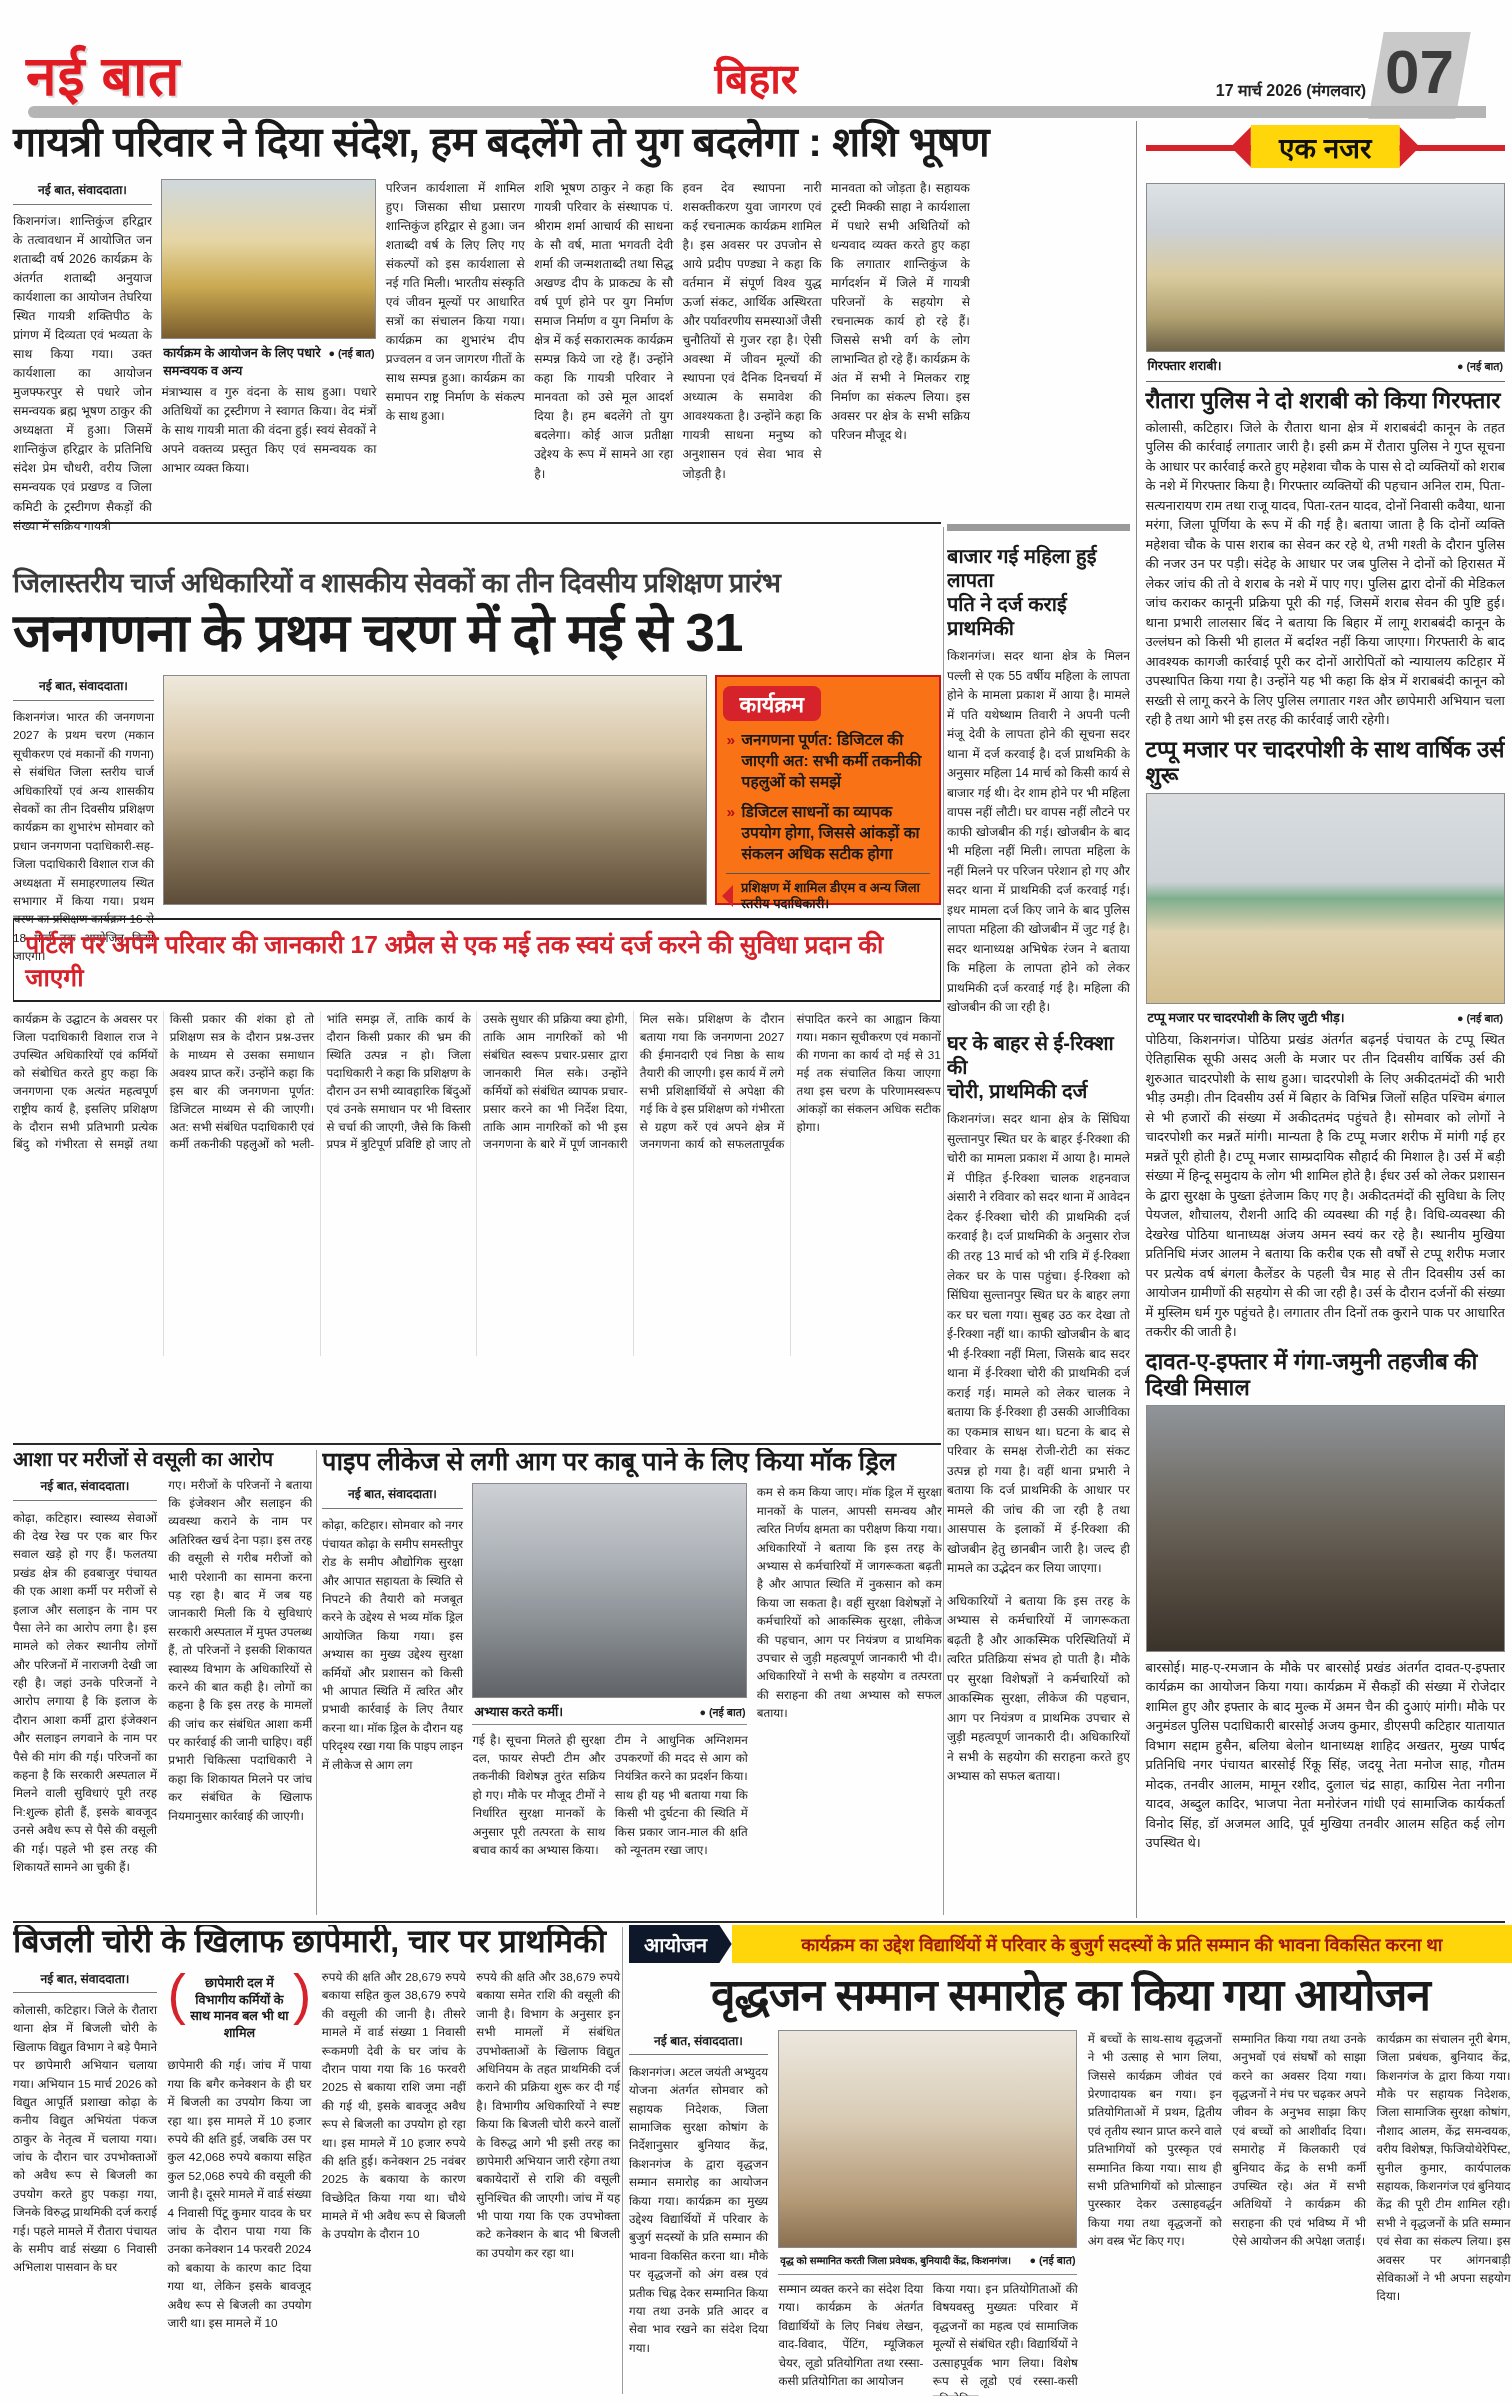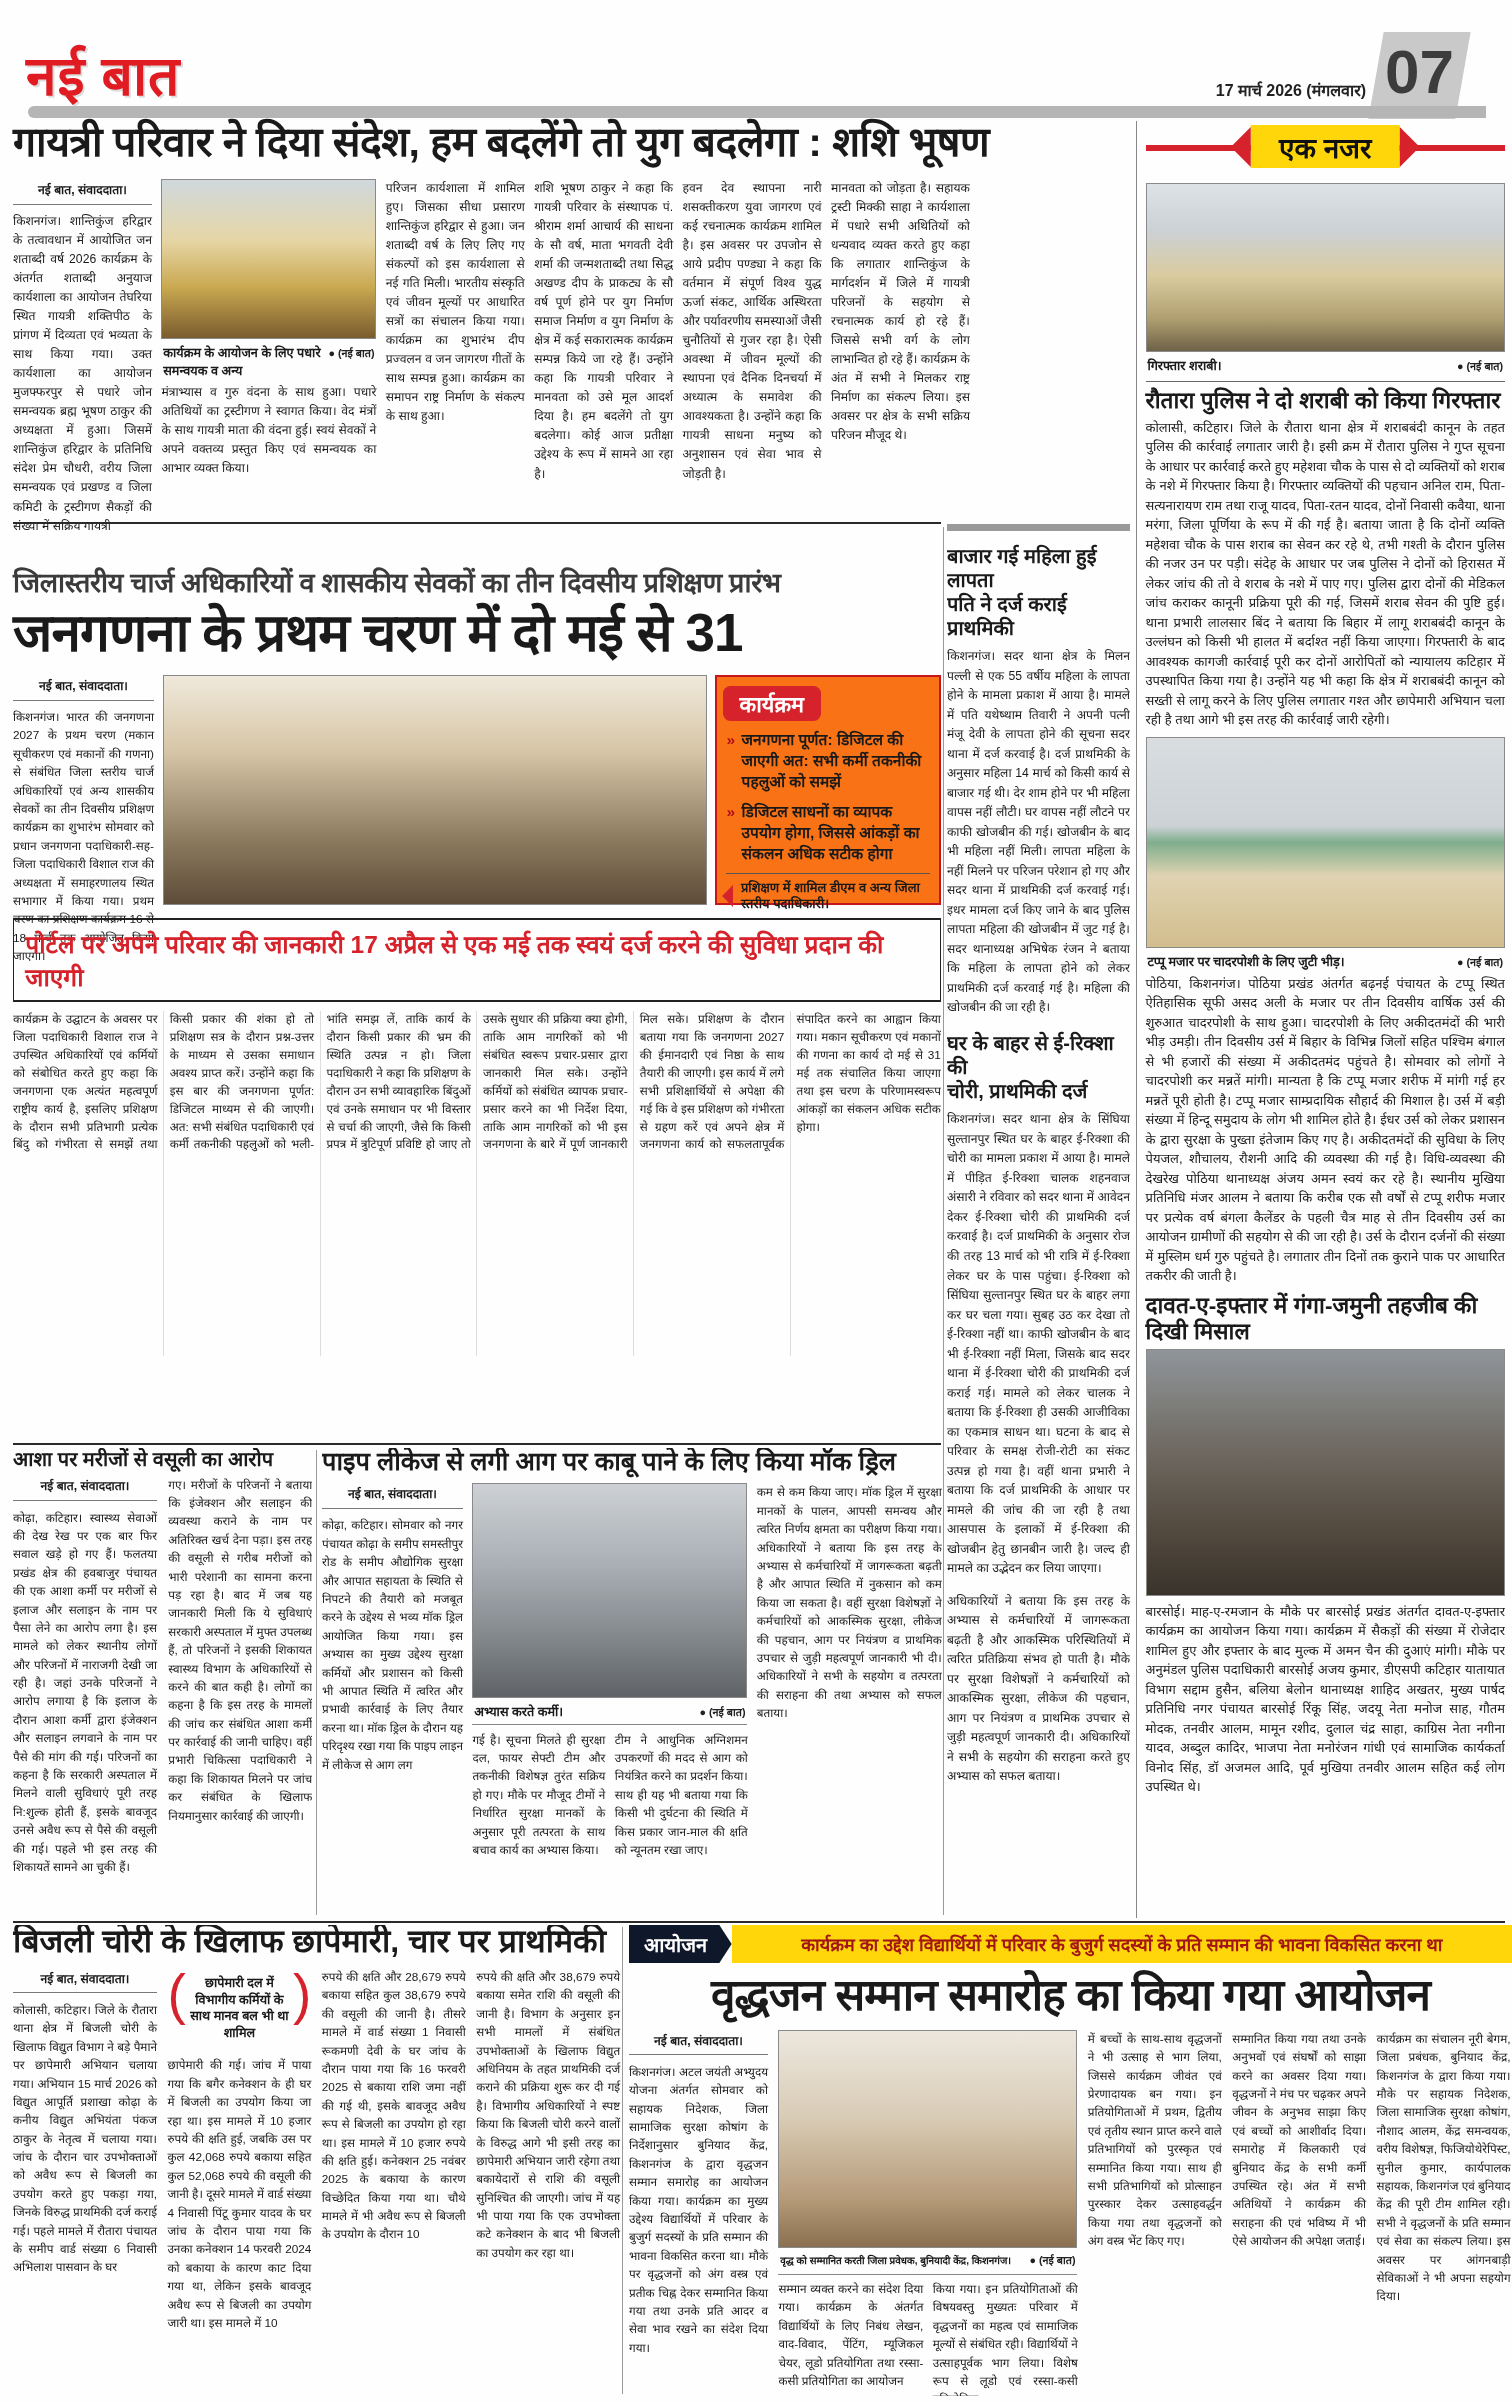--- a/index.html
+++ b/index.html
@@ -111,20 +111,21 @@
   .p-elder { height:218px; background:linear-gradient(180deg,#ece7de 0%,#d9ccb6 40%,#b59a78 78%,#8a6f50 100%); }
   .el-under { display:flex; gap:9.4px; border-top:0.9px solid #888; padding-top:4.7px; margin-top:3.8px; }
   .el-under > div { width:145px; flex:none; font-size:11.8px; }
 </style>
 </head>
 <body>
 
 <div id="page">
 
   <div class="logo">नई बात</div>
+  <div class="section-name">बिहार</div>
   <div class="edition-date">17 मार्च 2026 (मंगलवार)</div>
   <div class="pagenum-bg"></div>
   <div class="pagenum">07</div>
   <div class="head-bar"></div>
 
   <div class="lead">
     <h1>गायत्री परिवार ने दिया संदेश, हम बदलेंगे तो युग बदलेगा : शशि भूषण</h1>
     <div class="lead-grid">
       <div class="lead-col">
         <div class="byline">नई बात, संवाददाता।</div>
@@ -152,20 +153,21 @@
       <div class="badge-box">एक नजर</div>
     </div>
     <div class="photo p-arrest"></div>
     <div class="cap-row">
       <span class="cap">गिरफ्तार शराबी।</span>
       <span class="credit">● (नई बात)</span>
     </div>
     <hr class="rc-hr">
     <div class="rc-h">रौतारा पुलिस ने दो शराबी को किया गिरफ्तार</div>
     <div class="rc-body">कोलासी, कटिहार। जिले के रौतारा थाना क्षेत्र में शराबबंदी कानून के तहत पुलिस की कार्रवाई लगातार जारी है। इसी क्रम में रौतारा पुलिस ने गुप्त सूचना के आधार पर कार्रवाई करते हुए महेशवा चौक के पास से दो व्यक्तियों को शराब के नशे में गिरफ्तार किया है। गिरफ्तार व्यक्तियों की पहचान अनिल राम, पिता-सत्यनारायण राम तथा राजू यादव, पिता-रतन यादव, दोनों निवासी कवैया, थाना मरंगा, जिला पूर्णिया के रूप में की गई है। बताया जाता है कि दोनों व्यक्ति महेशवा चौक के पास शराब का सेवन कर रहे थे, तभी गश्ती के दौरान पुलिस की नजर उन पर पड़ी। संदेह के आधार पर जब पुलिस ने दोनों को हिरासत में लेकर जांच की तो वे शराब के नशे में पाए गए। पुलिस द्वारा दोनों की मेडिकल जांच कराकर कानूनी प्रक्रिया पूरी की गई, जिसमें शराब सेवन की पुष्टि हुई। थाना प्रभारी लालसार बिंद ने बताया कि बिहार में लागू शराबबंदी कानून के उल्लंघन को किसी भी हालत में बर्दाश्त नहीं किया जाएगा। गिरफ्तारी के बाद आवश्यक कागजी कार्रवाई पूरी कर दोनों आरोपितों को न्यायालय कटिहार में उपस्थापित किया गया है। उन्होंने यह भी कहा कि क्षेत्र में शराबबंदी कानून को सख्ती से लागू करने के लिए पुलिस लगातार गश्त और छापेमारी अभियान चला रही है तथा आगे भी इस तरह की कार्रवाई जारी रहेगी।</div>
+    <div class="rc-h">टप्पू मजार पर चादरपोशी के साथ वार्षिक उर्स शुरू</div>
     <div class="photo p-mazar"></div>
     <div class="cap-row">
       <span class="cap">टप्पू मजार पर चादरपोशी के लिए जुटी भीड़।</span>
       <span class="credit">● (नई बात)</span>
     </div>
     <div class="rc-body">पोठिया, किशनगंज। पोठिया प्रखंड अंतर्गत बढ़नई पंचायत के टप्पू स्थित ऐतिहासिक सूफी असद अली के मजार पर तीन दिवसीय वार्षिक उर्स की शुरुआत चादरपोशी के साथ हुआ। चादरपोशी के लिए अकीदतमंदों की भारी भीड़ उमड़ी। तीन दिवसीय उर्स में बिहार के विभिन्न जिलों सहित पश्चिम बंगाल से भी हजारों की संख्या में अकीदतमंद पहुंचते है। सोमवार को लोगों ने चादरपोशी कर मन्नतें मांगी। मान्यता है कि टप्पू मजार शरीफ में मांगी गई हर मन्नतें पूरी होती है। टप्पू मजार साम्प्रदायिक सौहार्द की मिशाल है। उर्स में बड़ी संख्या में हिन्दू समुदाय के लोग भी शामिल होते है। ईधर उर्स को लेकर प्रशासन के द्वारा सुरक्षा के पुख्ता इंतेजाम किए गए है। अकीदतमंदों की सुविधा के लिए पेयजल, शौचालय, रौशनी आदि की व्यवस्था की गई है। विधि-व्यवस्था की देखरेख पोठिया थानाध्यक्ष अंजय अमन स्वयं कर रहे है। स्थानीय मुखिया प्रतिनिधि मंजर आलम ने बताया कि करीब एक सौ वर्षों से टप्पू शरीफ मजार पर प्रत्येक वर्ष बंगला कैलेंडर के पहली चैत्र माह से तीन दिवसीय उर्स का आयोजन ग्रामीणों की सहयोग से की जा रही है। उर्स के दौरान दर्जनों की संख्या में मुस्लिम धर्म गुरु पहुंचते है। लगातार तीन दिनों तक कुराने पाक पर आधारित तकरीर की जाती है।</div>
     <div class="rc-h">दावत-ए-इफ्तार में गंगा-जमुनी तहजीब की दिखी मिसाल</div>
     <div class="photo p-iftar"></div>
     <div class="rc-body" style="margin-top:5.6px;">बारसोई। माह-ए-रमजान के मौके पर बारसोई प्रखंड अंतर्गत दावत-ए-इफ्तार कार्यक्रम का आयोजन किया गया। कार्यक्रम में सैकड़ों की संख्या में रोजेदार शामिल हुए और इफ्तार के बाद मुल्क में अमन चैन की दुआएं मांगी। मौके पर अनुमंडल पुलिस पदाधिकारी बारसोई अजय कुमार, डीएसपी कटिहार यातायात विभाग सद्दाम हुसैन, बलिया बेलोन थानाध्यक्ष शाहिद अखतर, मुख्य पार्षद प्रतिनिधि नगर पंचायत बारसोई रिंकू सिंह, जदयू नेता मनोज साह, गौतम मोदक, तनवीर आलम, मामून रशीद, दुलाल चंद्र साहा, काग्रिस नेता नगीना यादव, अब्दुल कादिर, भाजपा नेता मनोरंजन गांधी एवं सामाजिक कार्यकर्ता विनोद सिंह, डॉ अजमल आदि, पूर्व मुखिया तनवीर आलम सहित कई लोग उपस्थित थे।</div>
   </div>

